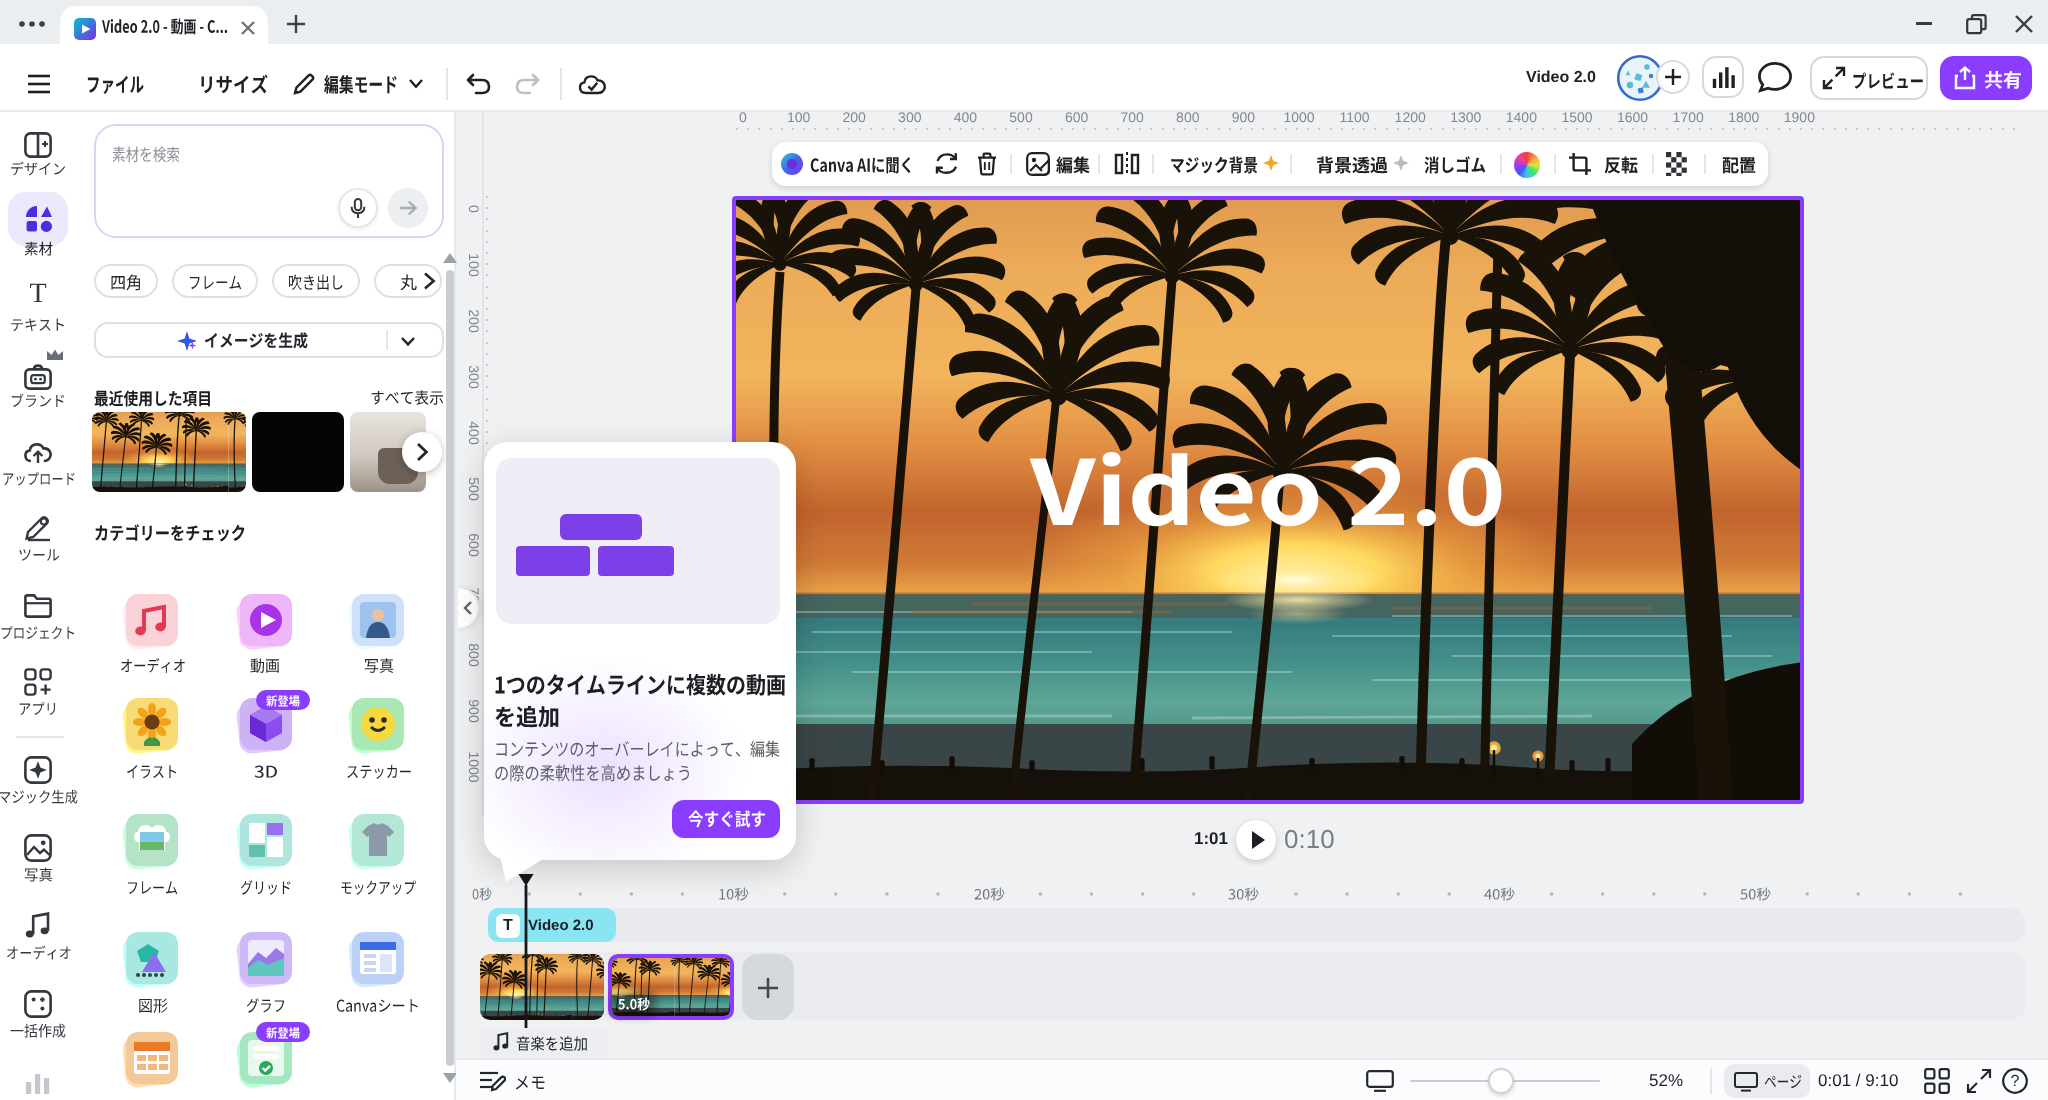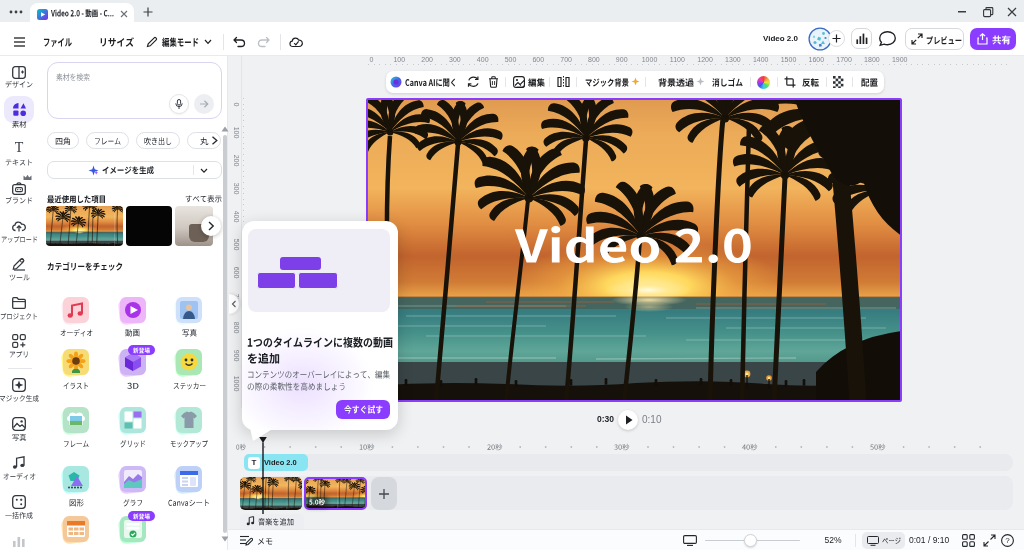--- a/index.html
+++ b/index.html
@@ -996,23 +996,23 @@
     </svg><div class="abs" style="left:852px;top:77px;width:1px;height:10px;background:#e3e5e8"></div><svg style="position:absolute;left:861.0px;top:76.1px;overflow:visible" width="18" height="13">
       <g transform="translate(0,9.9) scale(0.9444,1)">
         <path d="M4.8 -7.2V-6.2H7.4V-4.5H4.9V-0.7C4.9 0.4 5.2 0.7 6.2 0.7C6.4 0.7 7.2 0.7 7.4 0.7C8.4 0.7 8.7 0.2 8.8 -1.3C8.5 -1.4 8.0 -1.6 7.8 -1.7C7.7 -0.5 7.7 -0.3 7.4 -0.3C7.2 -0.3 6.5 -0.3 6.3 -0.3C6.0 -0.3 5.9 -0.4 5.9 -0.7V-3.5H7.4V-2.9H8.4V-7.2ZM1.4 -1.3H3.5V-0.6H1.4ZM1.4 -2.0V-2.7C1.5 -2.7 1.7 -2.5 1.8 -2.4C2.2 -2.9 2.3 -3.5 2.3 -4.0V-4.8H2.6V-3.3C2.6 -2.8 2.7 -2.6 3.1 -2.6C3.2 -2.6 3.3 -2.6 3.4 -2.6H3.5V-2.0ZM0.4 -7.3V-6.4H1.6V-5.6H0.5V0.8H1.4V0.2H3.5V0.6H4.3V-5.6H3.4V-6.4H4.5V-7.3ZM2.3 -5.6V-6.4H2.7V-5.6ZM1.4 -2.7V-4.8H1.8V-4.0C1.8 -3.6 1.7 -3.1 1.4 -2.7ZM3.1 -4.8H3.5V-3.1L3.4 -3.2C3.4 -3.2 3.4 -3.2 3.3 -3.2C3.3 -3.2 3.2 -3.2 3.1 -3.2C3.1 -3.2 3.1 -3.2 3.1 -3.3Z M15.0 -6.6H16.0V-6.1H15.0ZM13.0 -6.6H14.0V-6.1H13.0ZM11.0 -6.6H12.0V-6.1H11.0ZM12.7 -2.4H15.8V-2.1H12.7ZM12.7 -1.6H15.8V-1.2H12.7ZM12.7 -3.3H15.8V-3.0H12.7ZM11.7 -3.8V-0.7H16.8V-3.8H13.9L13.9 -4.2H17.5V-5.0H14.1L14.1 -5.3H17.1V-7.3H9.9V-5.3H13.0L13.0 -5.0H9.5V-4.2H12.9L12.8 -3.8ZM10.0 -3.7V0.8H11.1V0.5H17.6V-0.3H11.1V-3.7Z" fill="#202124"></path>
       </g>
     </svg><div class="abs" style="left:366px;top:98px;width:536px;height:304px;border:2px solid #8b3dff;border-radius:2px;overflow:hidden;background:#e8a24f"><svg width="532" height="300" viewBox="2 2 532 300">
         <use href="#scene"></use>
       </svg></div><svg style="position:absolute;left:515.0px;top:212.5px;overflow:visible" width="239" height="63">
       <g transform="translate(0,49.5) scale(1.1737,1)">
         <path d="M9.9 0.0H17.9L28.1 -33.3H21.3L17.0 -17.1C16.0 -13.4 15.3 -10.1 14.2 -6.3H13.9C12.9 -10.1 12.2 -13.4 11.2 -17.1L6.8 -33.3H-0.2Z M31.4 0.0H38.0V-25.2H31.4ZM34.7 -29.3C37.0 -29.3 38.6 -30.7 38.6 -32.9C38.6 -35.1 37.0 -36.5 34.7 -36.5C32.4 -36.5 30.9 -35.1 30.9 -32.9C30.9 -30.7 32.4 -29.3 34.7 -29.3Z M54.0 0.6C56.6 0.6 59.1 -0.8 60.9 -2.6H61.1L61.6 0.0H67.0V-35.9H60.4V-27.0L60.6 -23.1C58.8 -24.8 57.1 -25.8 54.2 -25.8C48.8 -25.8 43.6 -20.8 43.6 -12.6C43.6 -4.3 47.7 0.6 54.0 0.6ZM55.7 -4.8C52.3 -4.8 50.4 -7.4 50.4 -12.7C50.4 -17.7 52.8 -20.4 55.7 -20.4C57.3 -20.4 58.9 -19.9 60.4 -18.5V-7.4C58.9 -5.5 57.4 -4.8 55.7 -4.8Z M85.0 0.6C88.2 0.6 91.3 -0.4 93.8 -2.2L91.6 -6.2C89.7 -5.1 88.0 -4.5 86.0 -4.5C82.2 -4.5 79.5 -6.6 78.9 -10.7H94.5C94.6 -11.3 94.8 -12.6 94.8 -13.8C94.8 -20.8 91.2 -25.8 84.2 -25.8C78.3 -25.8 72.5 -20.7 72.5 -12.6C72.5 -4.3 78.0 0.6 85.0 0.6ZM78.8 -15.2C79.3 -18.8 81.7 -20.7 84.3 -20.7C87.6 -20.7 89.1 -18.5 89.1 -15.2Z M110.7 0.6C117.0 0.6 122.8 -4.2 122.8 -12.6C122.8 -21.0 117.0 -25.8 110.7 -25.8C104.4 -25.8 98.6 -21.0 98.6 -12.6C98.6 -4.2 104.4 0.6 110.7 0.6ZM110.7 -4.8C107.3 -4.8 105.4 -7.8 105.4 -12.6C105.4 -17.3 107.3 -20.4 110.7 -20.4C114.2 -20.4 116.1 -17.3 116.1 -12.6C116.1 -7.8 114.2 -4.8 110.7 -4.8Z M137.0 0.0H159.3V-5.6H152.1C150.5 -5.6 148.3 -5.4 146.6 -5.2C152.7 -11.2 157.7 -17.6 157.7 -23.7C157.7 -29.9 153.5 -33.9 147.2 -33.9C142.7 -33.9 139.7 -32.2 136.6 -28.8L140.3 -25.3C142.0 -27.1 144.0 -28.7 146.4 -28.7C149.6 -28.7 151.4 -26.6 151.4 -23.4C151.4 -18.2 146.1 -11.9 137.0 -3.8Z M168.9 0.6C171.3 0.6 173.0 -1.3 173.0 -3.7C173.0 -6.2 171.3 -8.0 168.9 -8.0C166.5 -8.0 164.8 -6.2 164.8 -3.7C164.8 -1.3 166.5 0.6 168.9 0.6Z M189.5 0.6C196.3 0.6 200.8 -5.3 200.8 -16.8C200.8 -28.3 196.3 -33.9 189.5 -33.9C182.7 -33.9 178.2 -28.3 178.2 -16.8C178.2 -5.3 182.7 0.6 189.5 0.6ZM189.5 -4.5C186.6 -4.5 184.5 -7.4 184.5 -16.8C184.5 -26.1 186.6 -28.8 189.5 -28.8C192.4 -28.8 194.5 -26.1 194.5 -16.8C194.5 -7.4 192.4 -4.5 189.5 -4.5Z" fill="#ffffff"></path>
       </g>
-    </svg><div class="abs" style="left:588px;top:414px;width:26px;height:11px;font-size:8.5px;font-weight:bold;color:#1c1f24;line-height:11px;text-align:right">0:30</div><div class="abs" style="left:618px;top:410px;width:20px;height:20px;background:#fff;border-radius:50%;box-shadow:0 1px 3px rgba(0,0,0,0.18)"></div><svg class="abs" style="left:625px;top:415px" width="8" height="10">
+    </svg><div class="abs" style="left:588px;top:414px;width:26px;height:11px;font-size:8.5px;font-weight:bold;color:#1c1f24;line-height:11px;text-align:right">1:01</div><div class="abs" style="left:618px;top:410px;width:20px;height:20px;background:#fff;border-radius:50%;box-shadow:0 1px 3px rgba(0,0,0,0.18)"></div><svg class="abs" style="left:625px;top:415px" width="8" height="10">
       <path d="M1 0.5 L7.5 5 L1 9.5 Z" fill="#1c1f24"></path>
-    </svg><div class="abs" style="left:642px;top:414px;width:26px;height:11px;font-size:10px;color:#7a7f87;line-height:11px">0:10</div><svg class="abs" style="left:0;top:0;width:1024px;height:550px;pointer-events:none" width="1024" height="550">
+    </svg><div class="abs" style="left:642px;top:414px;width:26px;height:11px;font-size:13px;color:#7a7f87;line-height:11px">0:10</div><svg class="abs" style="left:0;top:0;width:1024px;height:550px;pointer-events:none" width="1024" height="550">
       <g fill="#b4b8be">
         <circle cx="264.6" cy="447" r="0.9"></circle>
         <circle cx="290.1" cy="447" r="0.9"></circle>
         <circle cx="315.7" cy="447" r="0.9"></circle>
         <circle cx="341.2" cy="447" r="0.9"></circle>
         <circle cx="392.4" cy="447" r="0.9"></circle>
         <circle cx="417.9" cy="447" r="0.9"></circle>
         <circle cx="443.5" cy="447" r="0.9"></circle>
         <circle cx="469.0" cy="447" r="0.9"></circle>
         <circle cx="520.2" cy="447" r="0.9"></circle>

